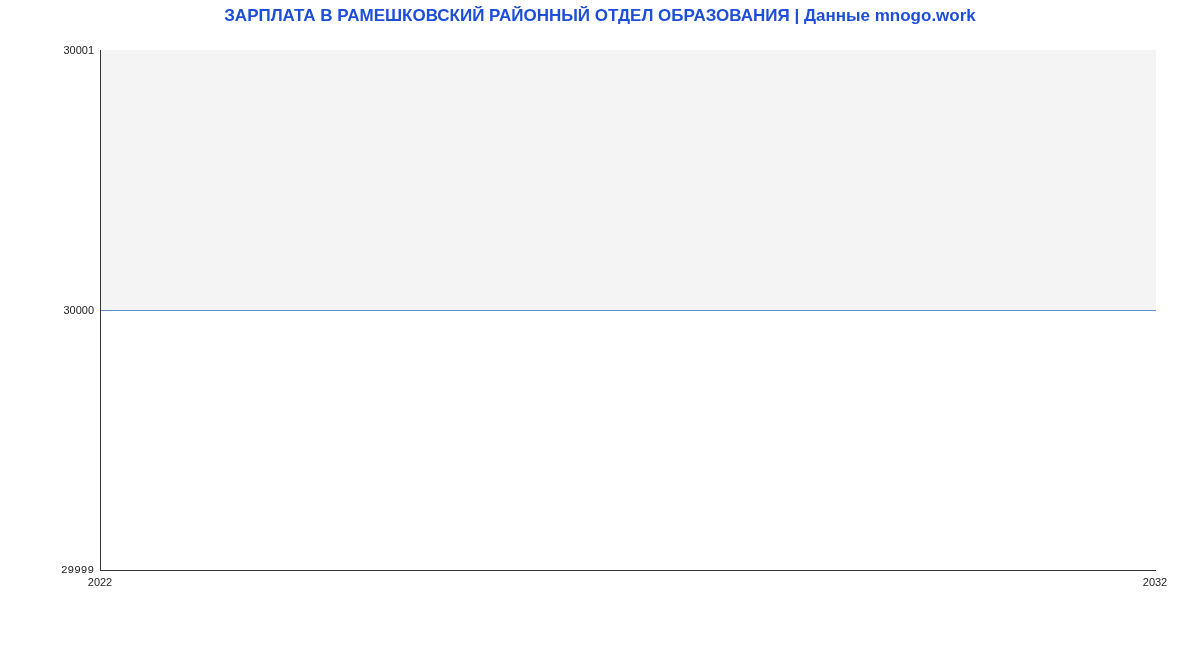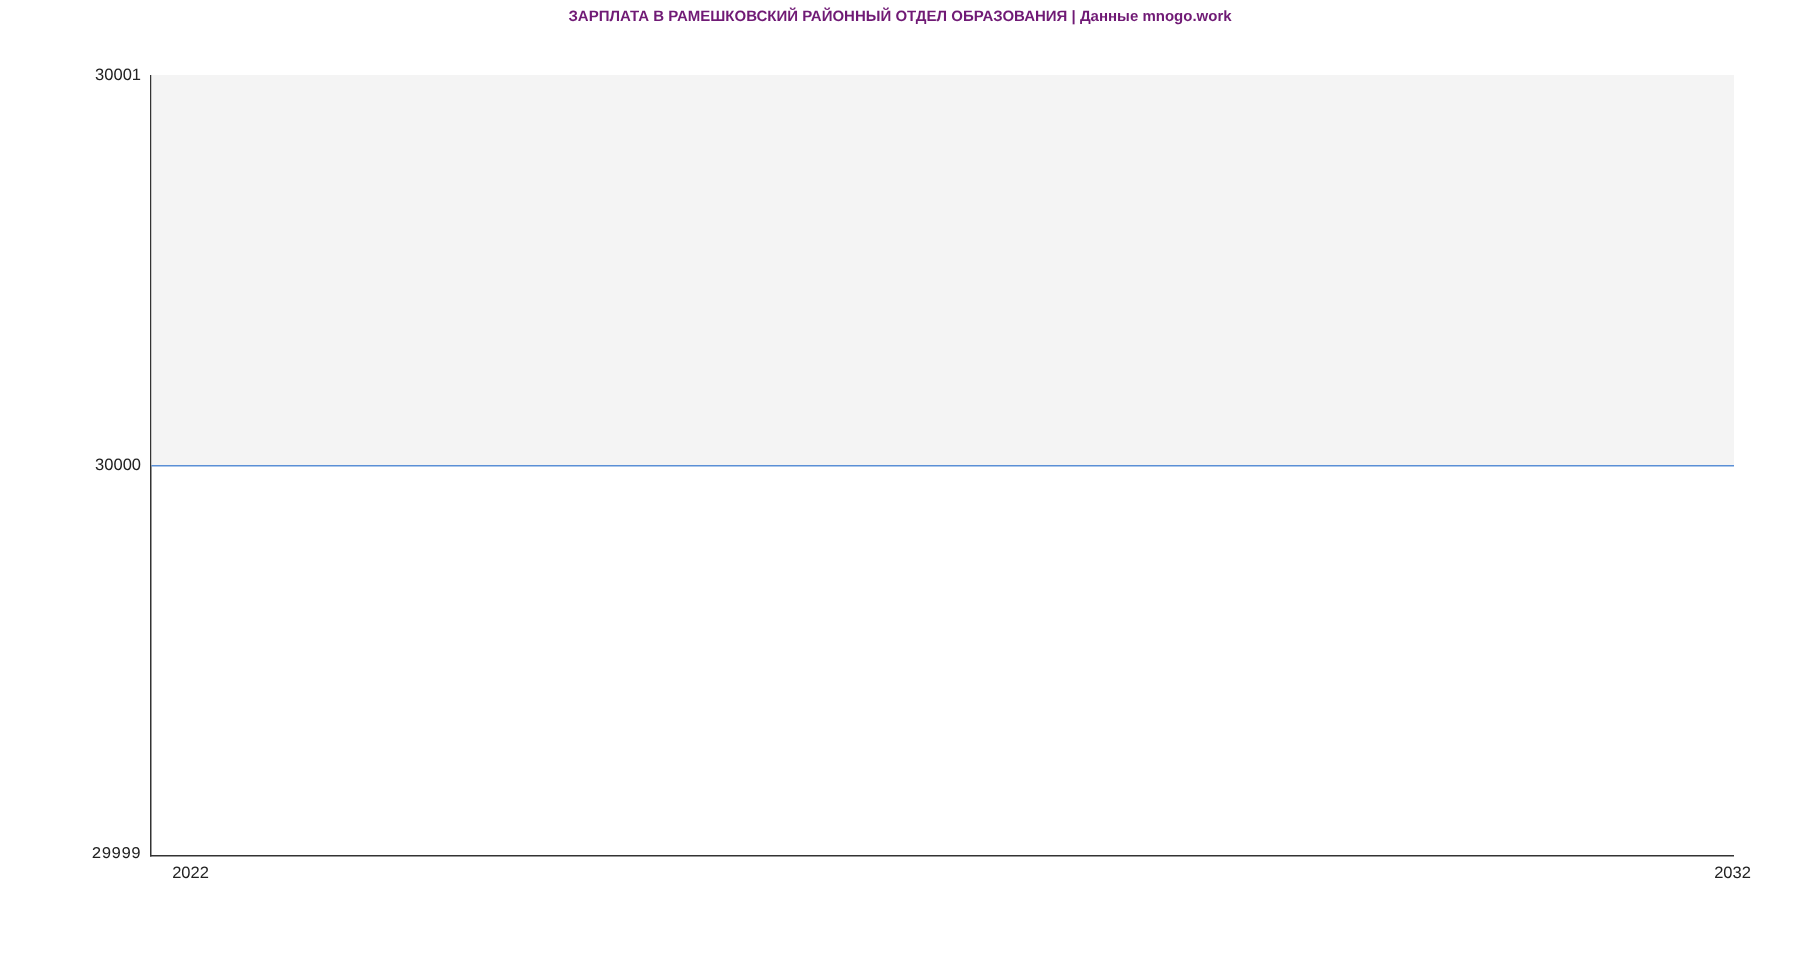--- a/index.html
+++ b/index.html
@@ -15,23 +15,23 @@
     position: relative;
     width: 1200px;
     height: 650px;
   }
   .title {
     position: absolute;
     top: 6px;
     left: 0;
     width: 100%;
     text-align: center;
-    font-size: 10px;
+    font-size: 17px;
     font-weight: 600;
-    color: #701a75;
+    color: #1d4ed8;
   }
   .plot {
     position: absolute;
     left: 100px;
     top: 50px;
     width: 1055px;   
     height: 520px;   
     border-left: 1px solid #333;
     border-bottom: 1px solid #333;
     background: #ffffff;
@@ -77,21 +77,21 @@
 <body>
 
 <div class="chart-wrap">
 
   <div class="title">ЗАРПЛАТА В РАМЕШКОВСКИЙ РАЙОННЫЙ ОТДЕЛ ОБРАЗОВАНИЯ | Данные mnogo.work</div>
 
   <div class="ytick" style="top:50px;margin-left:46px;">30001</div>
   <div class="ytick" style="top:310px;">30000</div>
   <div class="ytick" style="top:570px;font-family:Liberation Mono, monospace;">29999</div>
 
-  <div class="xtick" style="left:100px;margin-left:27px;">2022</div>
+  <div class="xtick" style="left:100px;">2022</div>
   <div class="xtick" style="left:1155px;">2032</div>
 
   <div class="plot">
     <div class="shade"></div>
     <div class="dataline"></div>
   </div>
 
 </div>
 
 </body></html>

